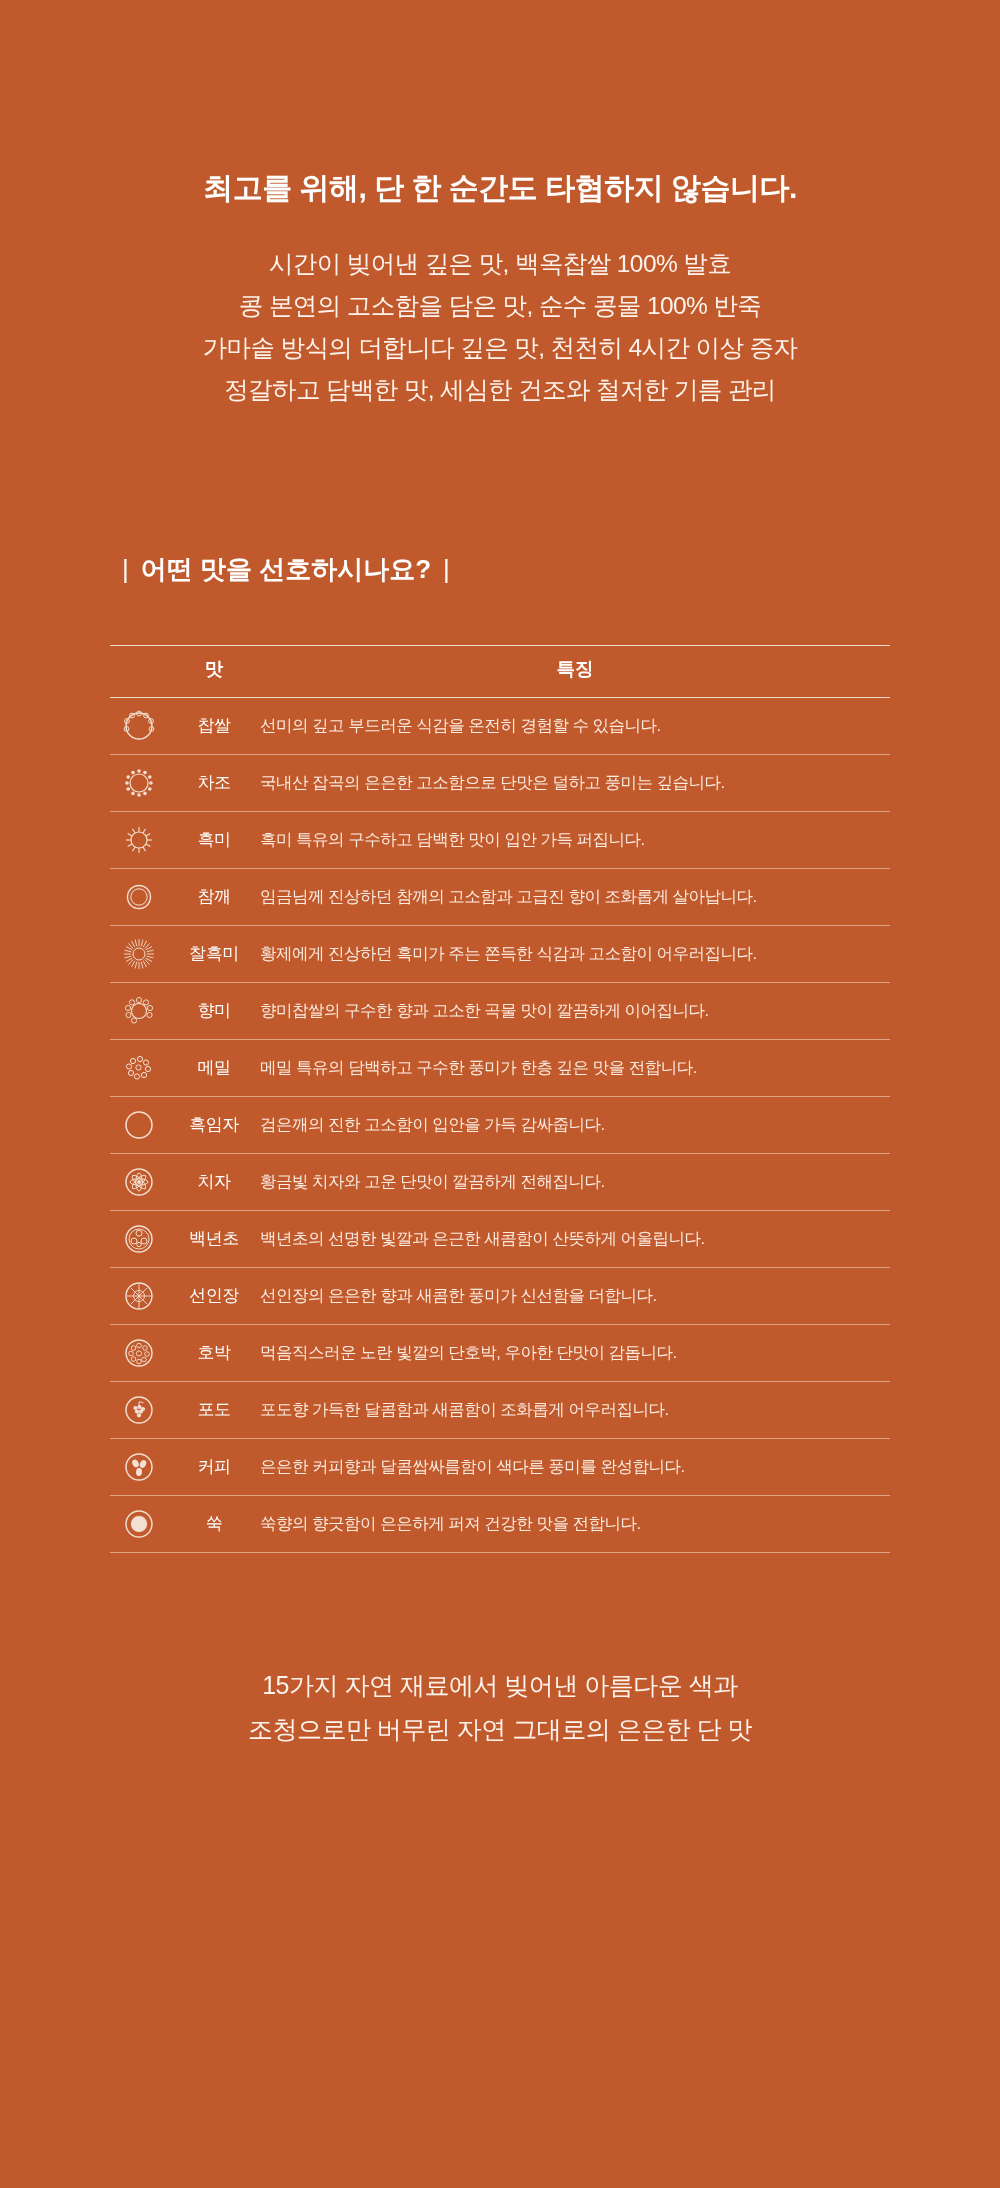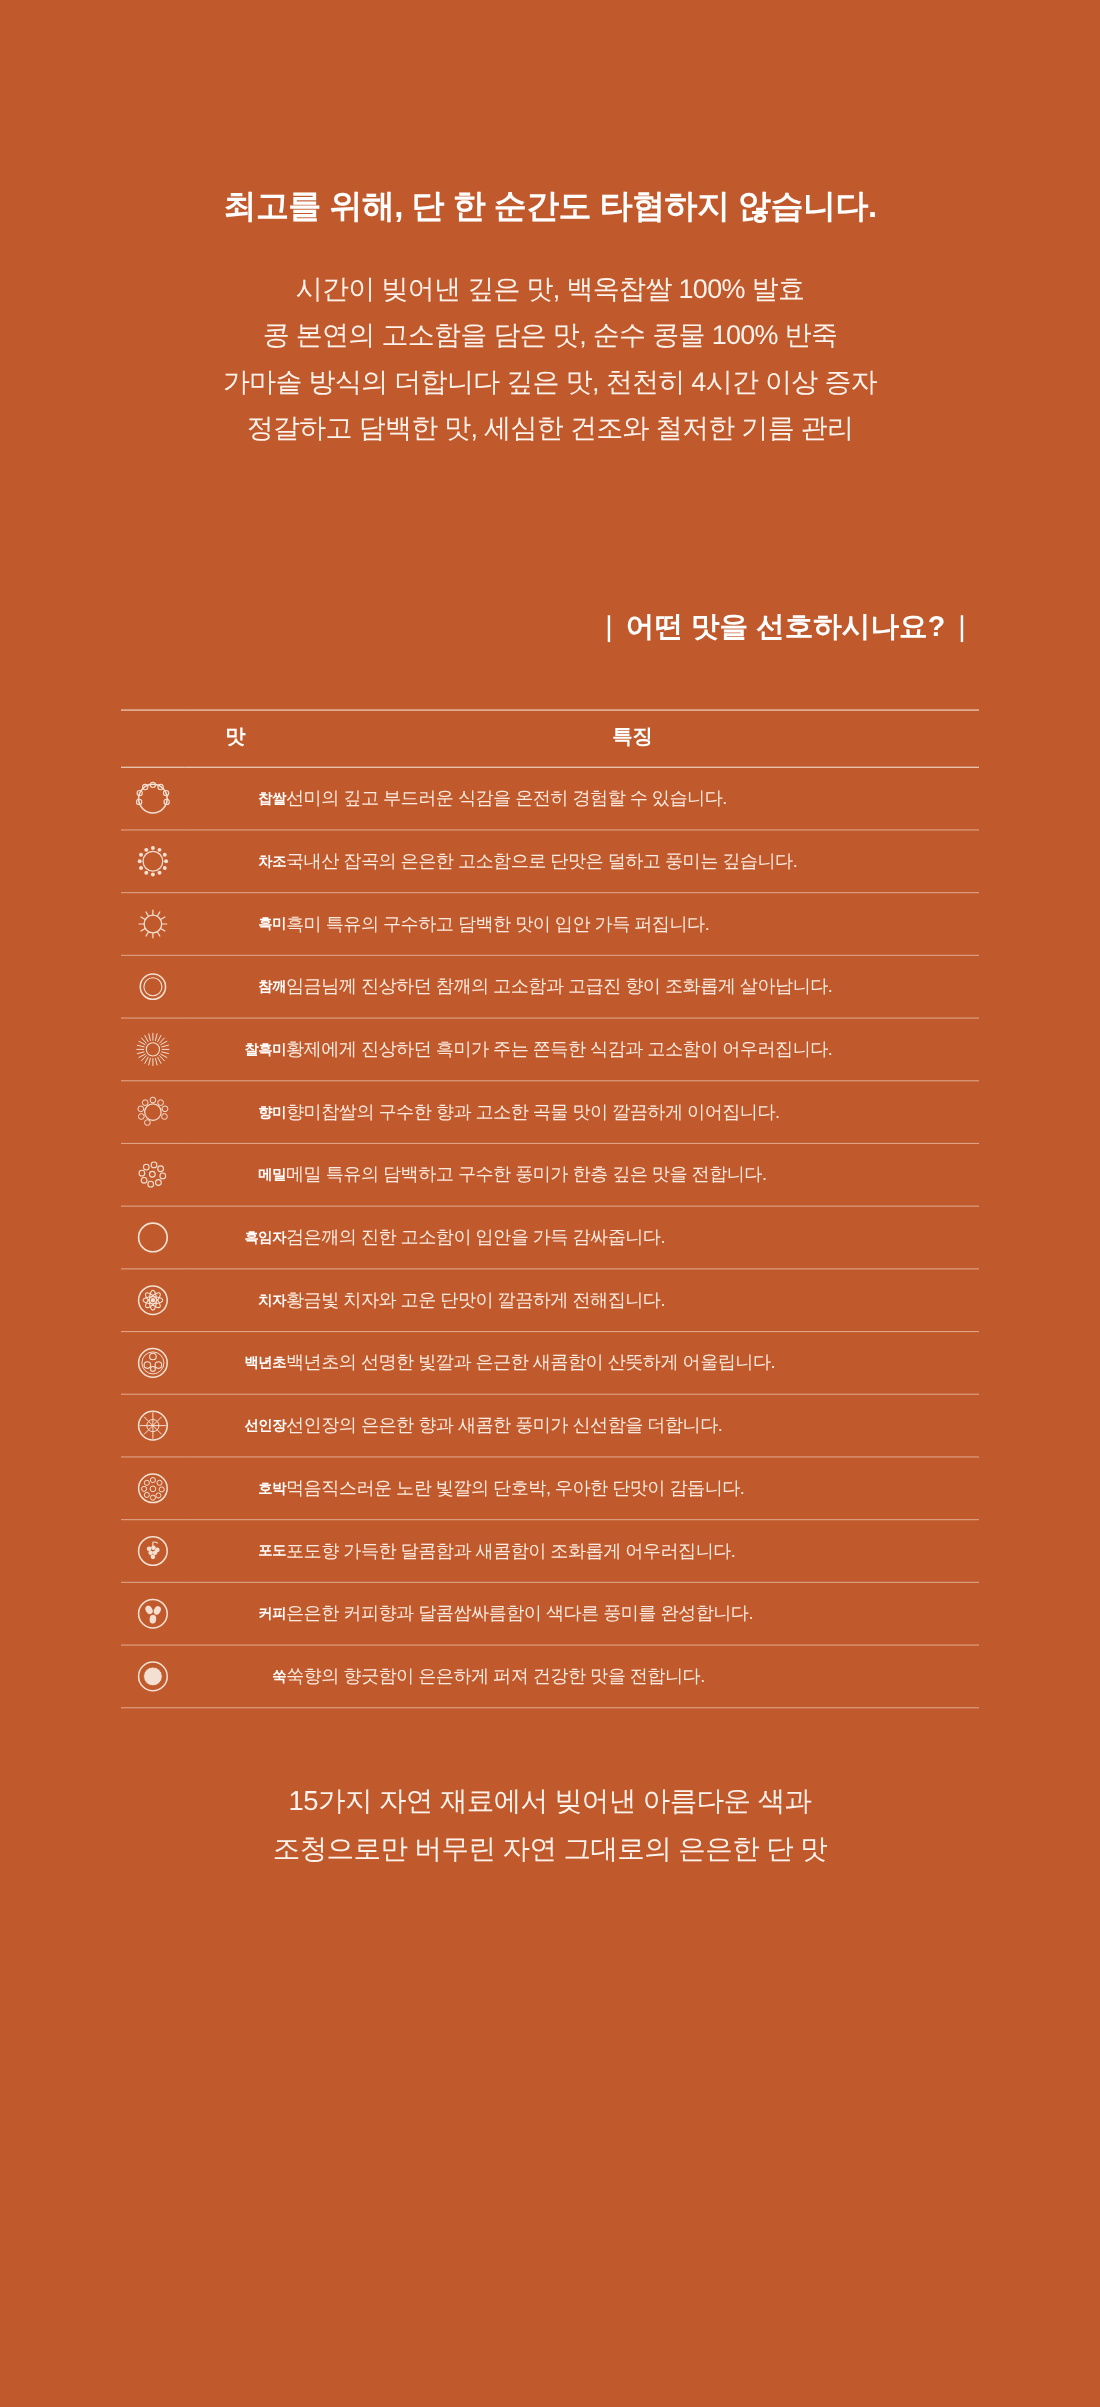--- a/index.html
+++ b/index.html
@@ -40,21 +40,21 @@
     font-size: 24.5px;
     line-height: 1.72;
     letter-spacing: -0.6px;
     color: #fdf3ec;
     font-weight: 400;
   }
 
   
   .section-title {
     margin-top: 140px;
-    text-align: right;
+    text-align: left;
     font-size: 26px;
     font-weight: bold;
     letter-spacing: 0px;
     color: #ffffff;
   }
   .section-title .bar {
     display: inline-block;
     padding: 0 12px;
     font-weight: 400;
   }
@@ -87,25 +87,25 @@
     height: 56px;
     vertical-align: middle;
   }
   .flavor-table tbody tr:last-child td {
     border-bottom: 1px solid rgba(245, 222, 205, 0.55);
   }
   td.icon-cell {
     text-align: center;
   }
   td.name-cell {
-    font-size: 13px;
-    font-weight: bold;
+    font-size: 17px;
+    font-weight: normal;
     color: #ffffff;
     letter-spacing: -0.4px;
-    text-align: right;
+    text-align: center;
     padding-left: 2px;
   }
   td.desc-cell {
     font-size: 16.5px;
     color: #fbeadf;
     letter-spacing: -0.5px;
     text-align: left;
     font-weight: 400;
     padding-left: 6px;
   }
@@ -114,21 +114,21 @@
     width: 38px;
     height: 38px;
     display: inline-block;
     vertical-align: middle;
     line-height: 0;
   }
   .icon-wrap svg { display: block; }
 
   
   .footer-lines {
-    margin-top: 62px;
+    margin-top: 110px;
     text-align: center;
   }
   .footer-line {
     font-size: 25px;
     line-height: 1.78;
     letter-spacing: -0.5px;
     color: #fdf3ec;
   }
 </style>
 </head>

